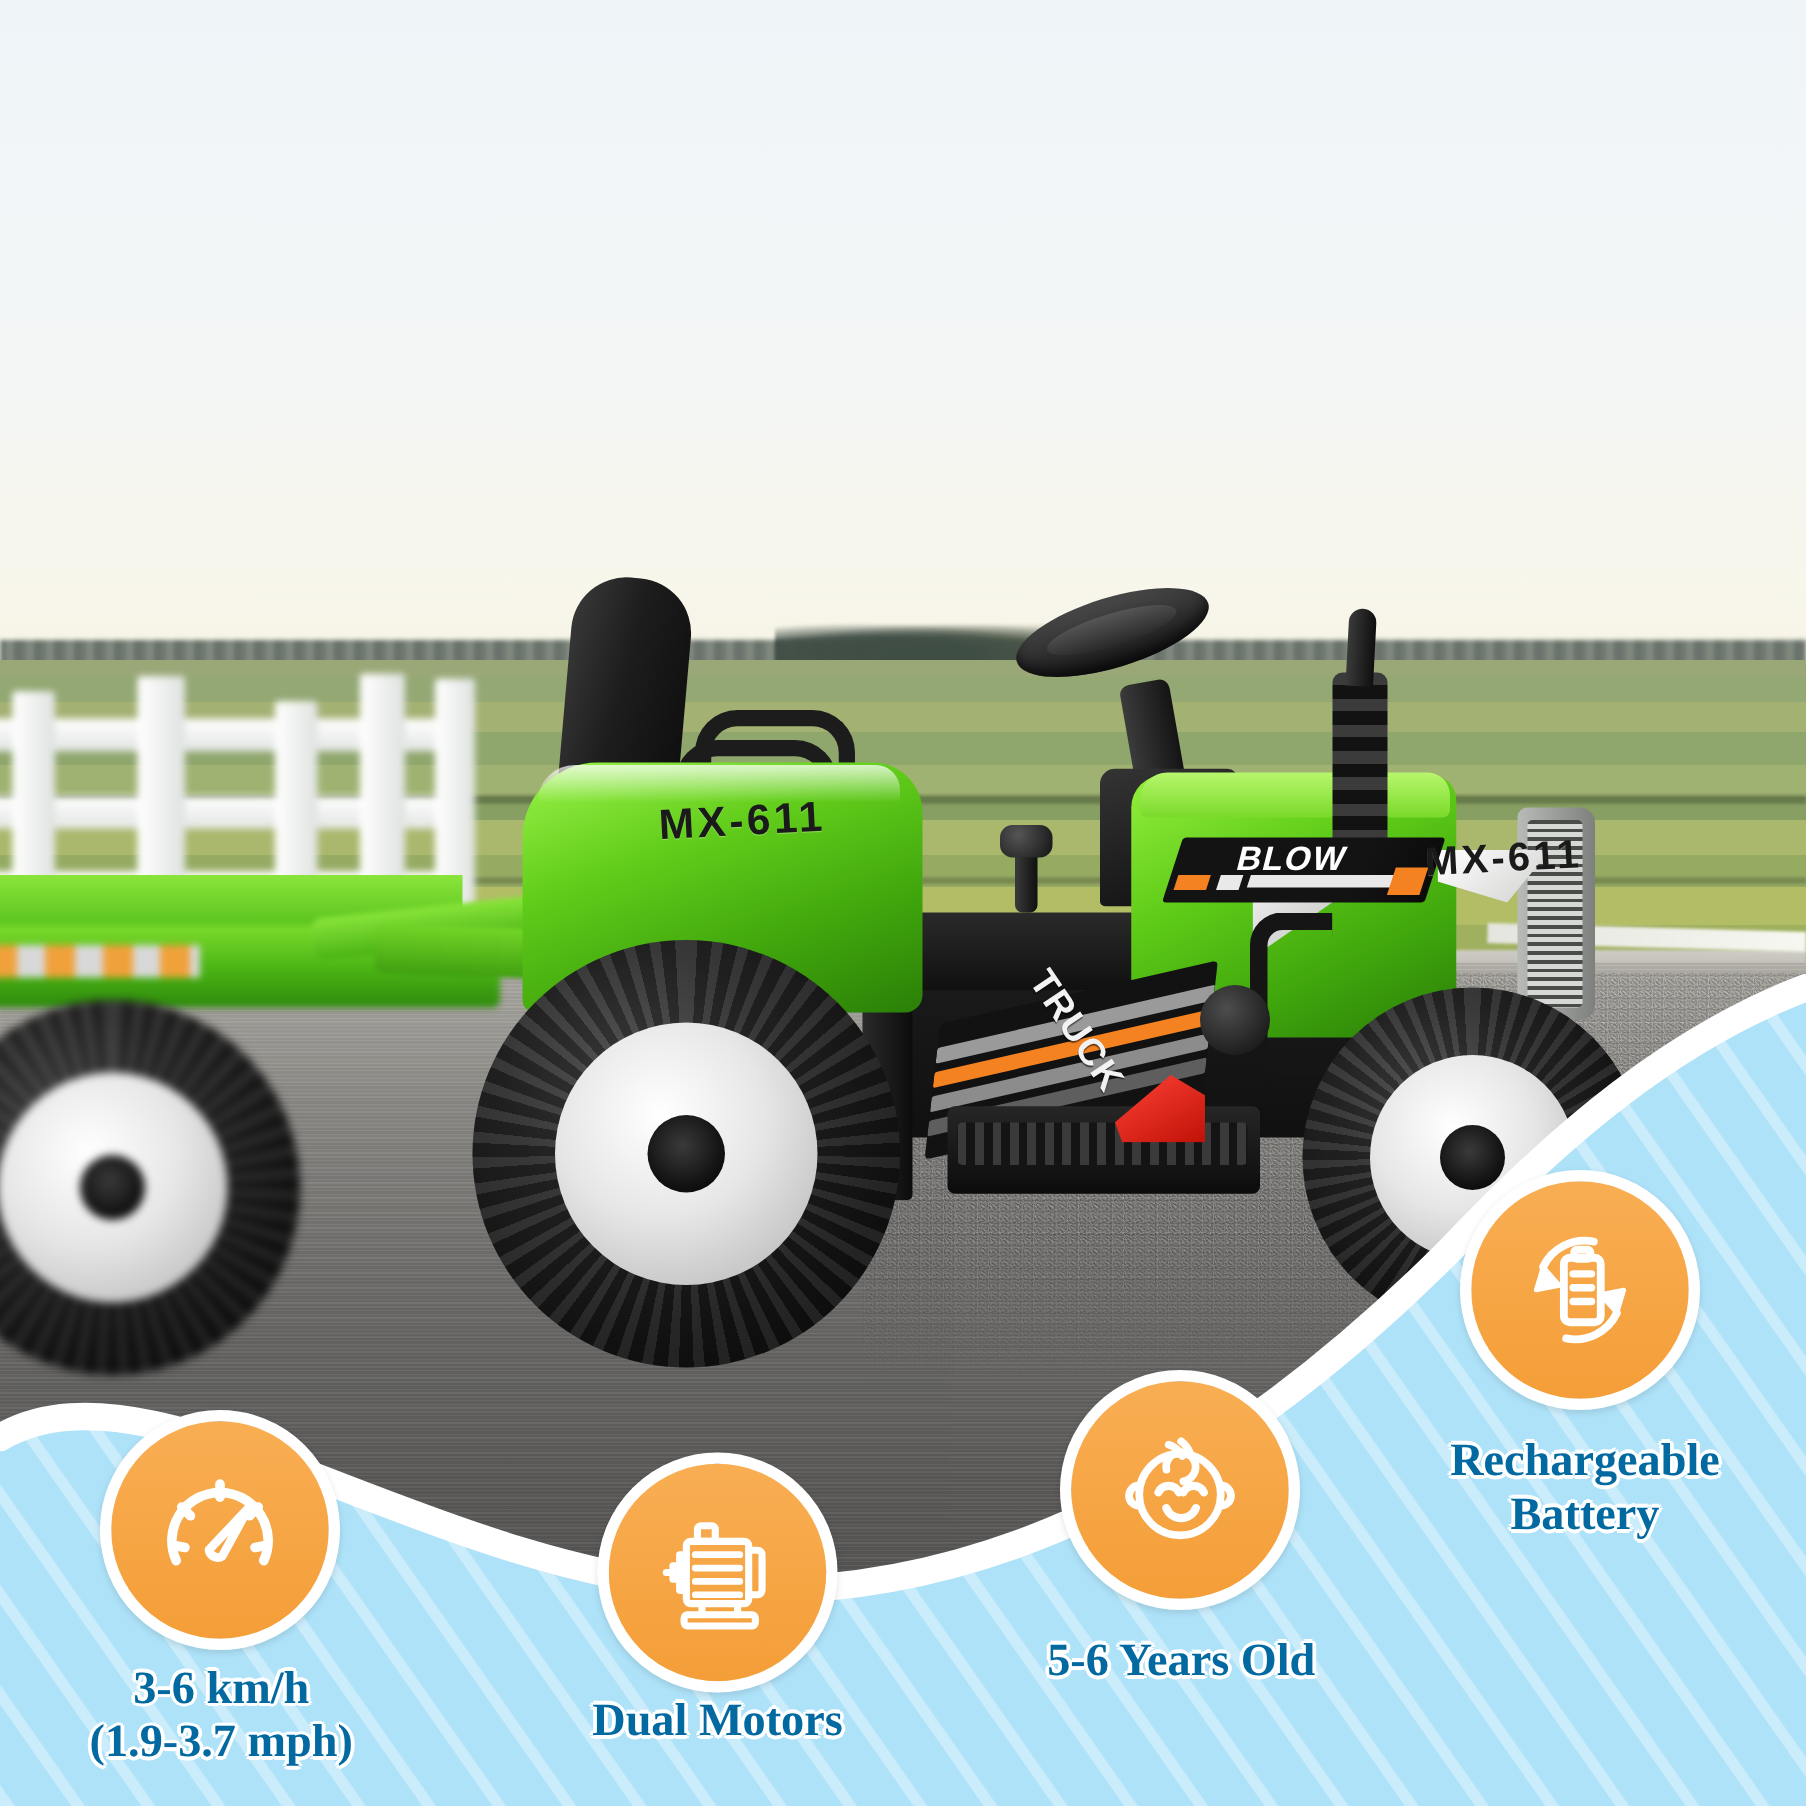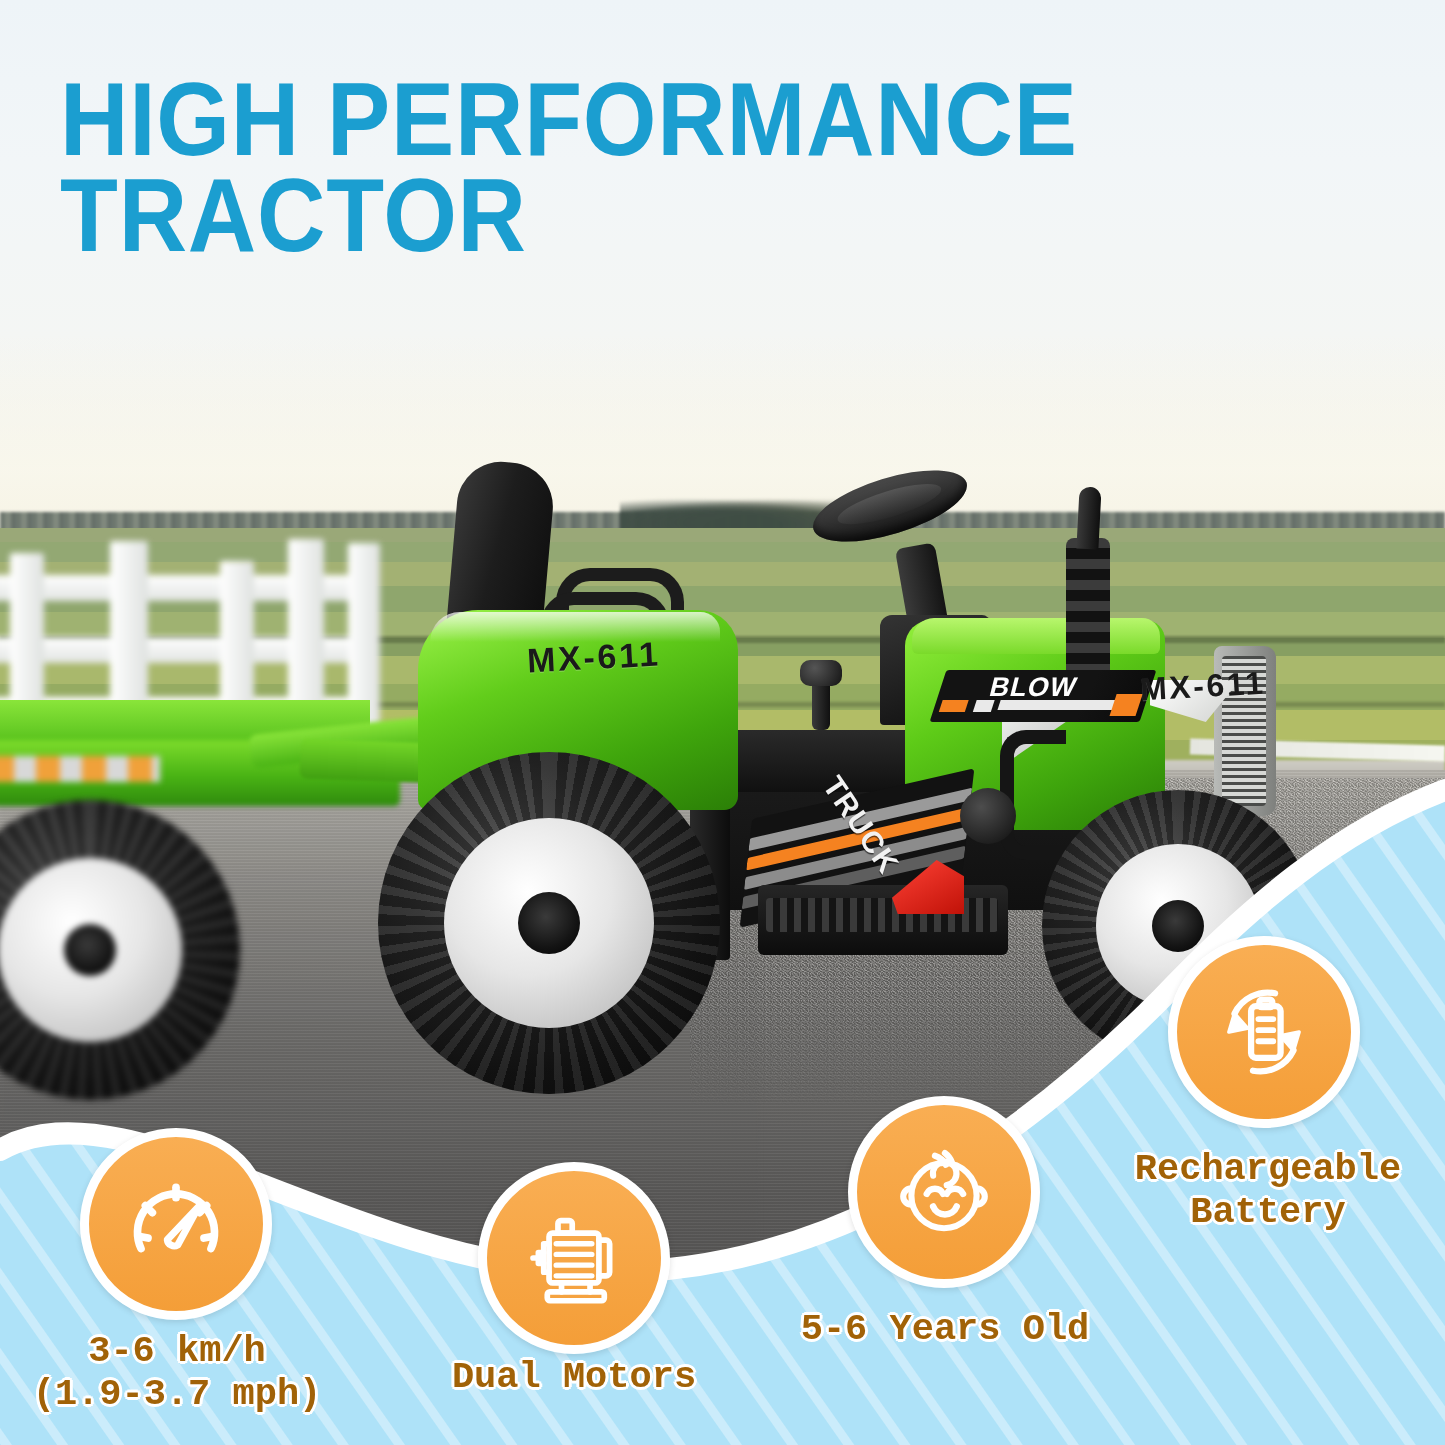--- a/index.html
+++ b/index.html
@@ -338,22 +338,22 @@
   .circle{
     position:absolute; border-radius:50%;
     background:linear-gradient(180deg,#f9ae53,#f49e38);
     border:9px solid #ffffff;
     display:flex; align-items:center; justify-content:center;
     box-shadow:0 2px 6px rgba(0,0,0,.12);
   }
   .circle svg{ display:block; }
   .flabel{
     position:absolute; text-align:center;
-    color:#a16207; font-weight:700;
-    font-family:Liberation Mono, monospace;
+    color:#0369a1; font-weight:700;
+    font-family:Liberation Serif, serif;
     line-height:1.16;
     text-shadow:
       -2px -2px 0 #fff, 2px -2px 0 #fff, -2px 2px 0 #fff, 2px 2px 0 #fff,
       -3px 0 0 #fff, 3px 0 0 #fff, 0 -3px 0 #fff, 0 3px 0 #fff;
     white-space:pre-line;
   }
 </style>
 </head>
 <body>
 
@@ -480,24 +480,20 @@
     <defs>
       <pattern id="stripePat" width="46" height="46" patternUnits="userSpaceOnUse" patternTransform="rotate(-35)">
         <rect width="46" height="46" fill="none"></rect>
         <rect width="9" height="46" fill="#ffffff" opacity="0.85"></rect>
       </pattern>
     </defs>
 
     <path d="M0,1150 C120,1080 330,1250 560,1270 C800,1290 1000,1160 1160,1000 C1250,905 1340,830 1445,790" fill="none" stroke="#ffffff" stroke-width="22" stroke-linecap="round"></path>
   </svg>
 
-  <div class="title-wrap">
-    <div class="title-line">HIGH PERFORMANCE</div>
-    <div class="title-line">TRACTOR</div>
-  </div>
 
   <div class="feature">
     <div class="circle" style="left:80px; top:1128px; width:192px; height:192px;">
       <svg width="112" height="112" viewBox="0 0 64 64" fill="none" stroke="#ffffff" stroke-width="4.4" stroke-linecap="round" stroke-linejoin="round">
         <path d="M12 46 A22 22 0 1 1 52 46"></path>
         <path d="M32 11 v6"></path>
         <path d="M14.5 21.5 l4 4"></path>
         <path d="M49.5 21.5 l-4 4"></path>
         <path d="M10.5 39 l5.5 1"></path>
         <path d="M53.5 39 l-5.5 1"></path>

